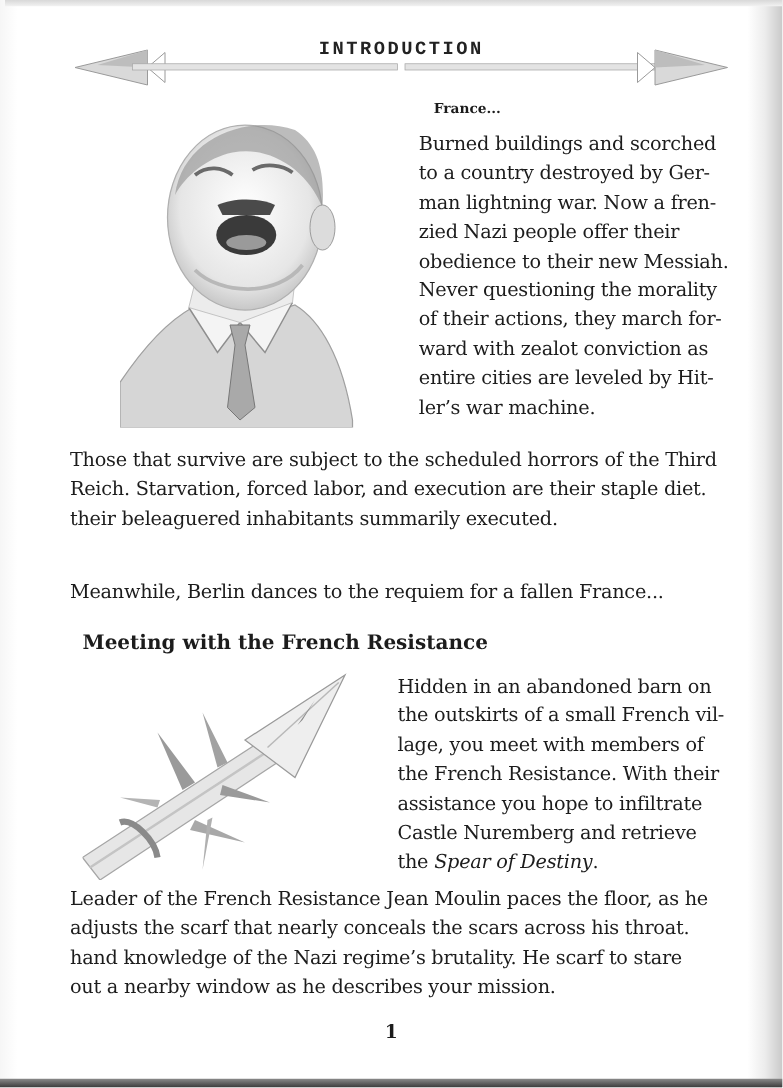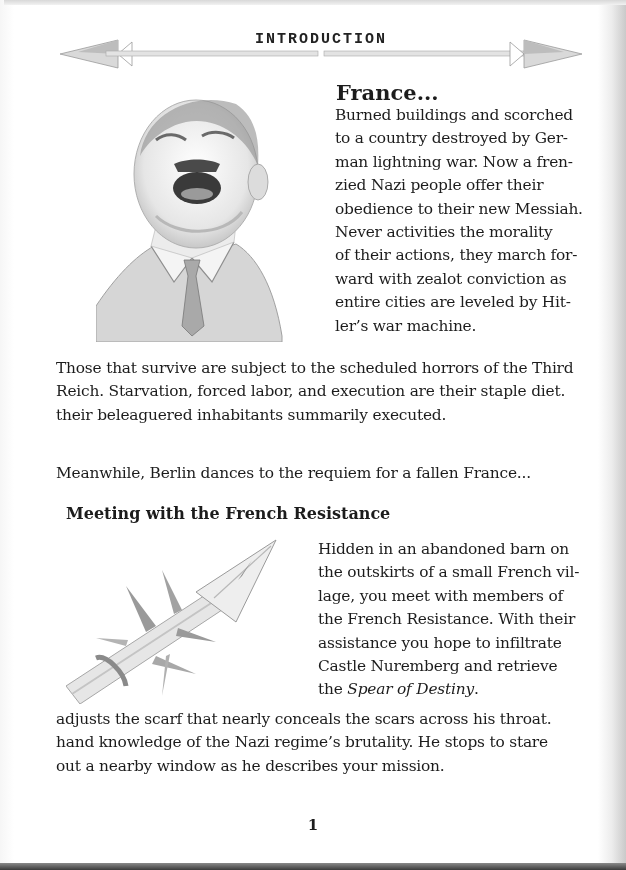--- a/index.html
+++ b/index.html
@@ -25,22 +25,22 @@
     position: absolute; left: 58px; top: 28px; width: 526px; height: 42px;
   }
   .header svg { position: absolute; left: 0; top: 0; }
   .header-title {
     position: absolute; left: 0; width: 100%; top: 3px; text-align: center;
     font-family: Liberation Mono, monospace;
     font-weight: bold; font-size: 15px; letter-spacing: 2px; color: #222;
   }
   .text { font-size: 15.4px; line-height: 23.4px; letter-spacing: -0.2px; }
   .intro-heading {
-    position: absolute; left: 336px; top: 80px;
-    font-weight: bold; font-size: 21px;
+    position: absolute; left: 347px; top: 80px;
+    font-weight: bold; font-size: 11px;
   }
   .intro-body { position: absolute; left: 335px; top: 104px; width: 270px; }
   .para { position: absolute; left: 56px; width: 520px; }
   .p1 { top: 357px; }
   .p2 { top: 462px; }
   .section-heading {
     position: absolute; left: 66px; top: 504px;
     font-weight: bold; font-size: 16px;
   }
   .meeting-body { position: absolute; left: 318px; top: 538px; width: 280px; }
@@ -110,21 +110,21 @@
     <path d="M60,130 C80,150 126,152 146,126" stroke="#b8b8b8" stroke-width="3" fill="none"></path>
   </svg>
 
   <div class="intro-heading">France...</div>
   <div class="intro-body text">
     <span class="line">Burned buildings and scorched</span>
     <span class="line">to a country destroyed by Ger-</span>
     <span class="line">man lightning war. Now a fren-</span>
     <span class="line">zied Nazi people offer their</span>
     <span class="line">obedience to their new Messiah.</span>
-    <span class="line">Never activities the morality</span>
+    <span class="line">Never questioning the morality</span>
     <span class="line">of their actions, they march for-</span>
     <span class="line">ward with zealot conviction as</span>
     <span class="line">entire cities are leveled by Hit-</span>
     <span class="line">ler’s war machine.</span>
   </div>
 
   <div class="para p1 text">
     <span class="line">Those that survive are subject to the scheduled horrors of the Third</span>
     <span class="line">Reich. Starvation, forced labor, and execution are their staple diet.</span>
     <span class="line">their beleaguered inhabitants summarily executed.</span>
@@ -159,21 +159,22 @@
     <span class="line">Hidden in an abandoned barn on</span>
     <span class="line">the outskirts of a small French vil-</span>
     <span class="line">lage, you meet with members of</span>
     <span class="line">the French Resistance. With their</span>
     <span class="line">assistance you hope to infiltrate</span>
     <span class="line">Castle Nuremberg and retrieve</span>
     <span class="line"><span>the </span><em>Spear of Destiny</em><span>.</span></span>
   </div>
 
   <div class="para p3 text">
+    <span class="line">Leader of the French Resistance Jean Moulin paces the floor, as he</span>
     <span class="line">adjusts the scarf that nearly conceals the scars across his throat.</span>
-    <span class="line">hand knowledge of the Nazi regime’s brutality. He stops to stare</span>
+    <span class="line">hand knowledge of the Nazi regime’s brutality. He scarf to stare</span>
     <span class="line">out a nearby window as he describes your mission.</span>
   </div>
 
   <div class="page-number">1</div>
 
   <div class="bottom-edge"></div>
 </div>
 
 </body></html>

